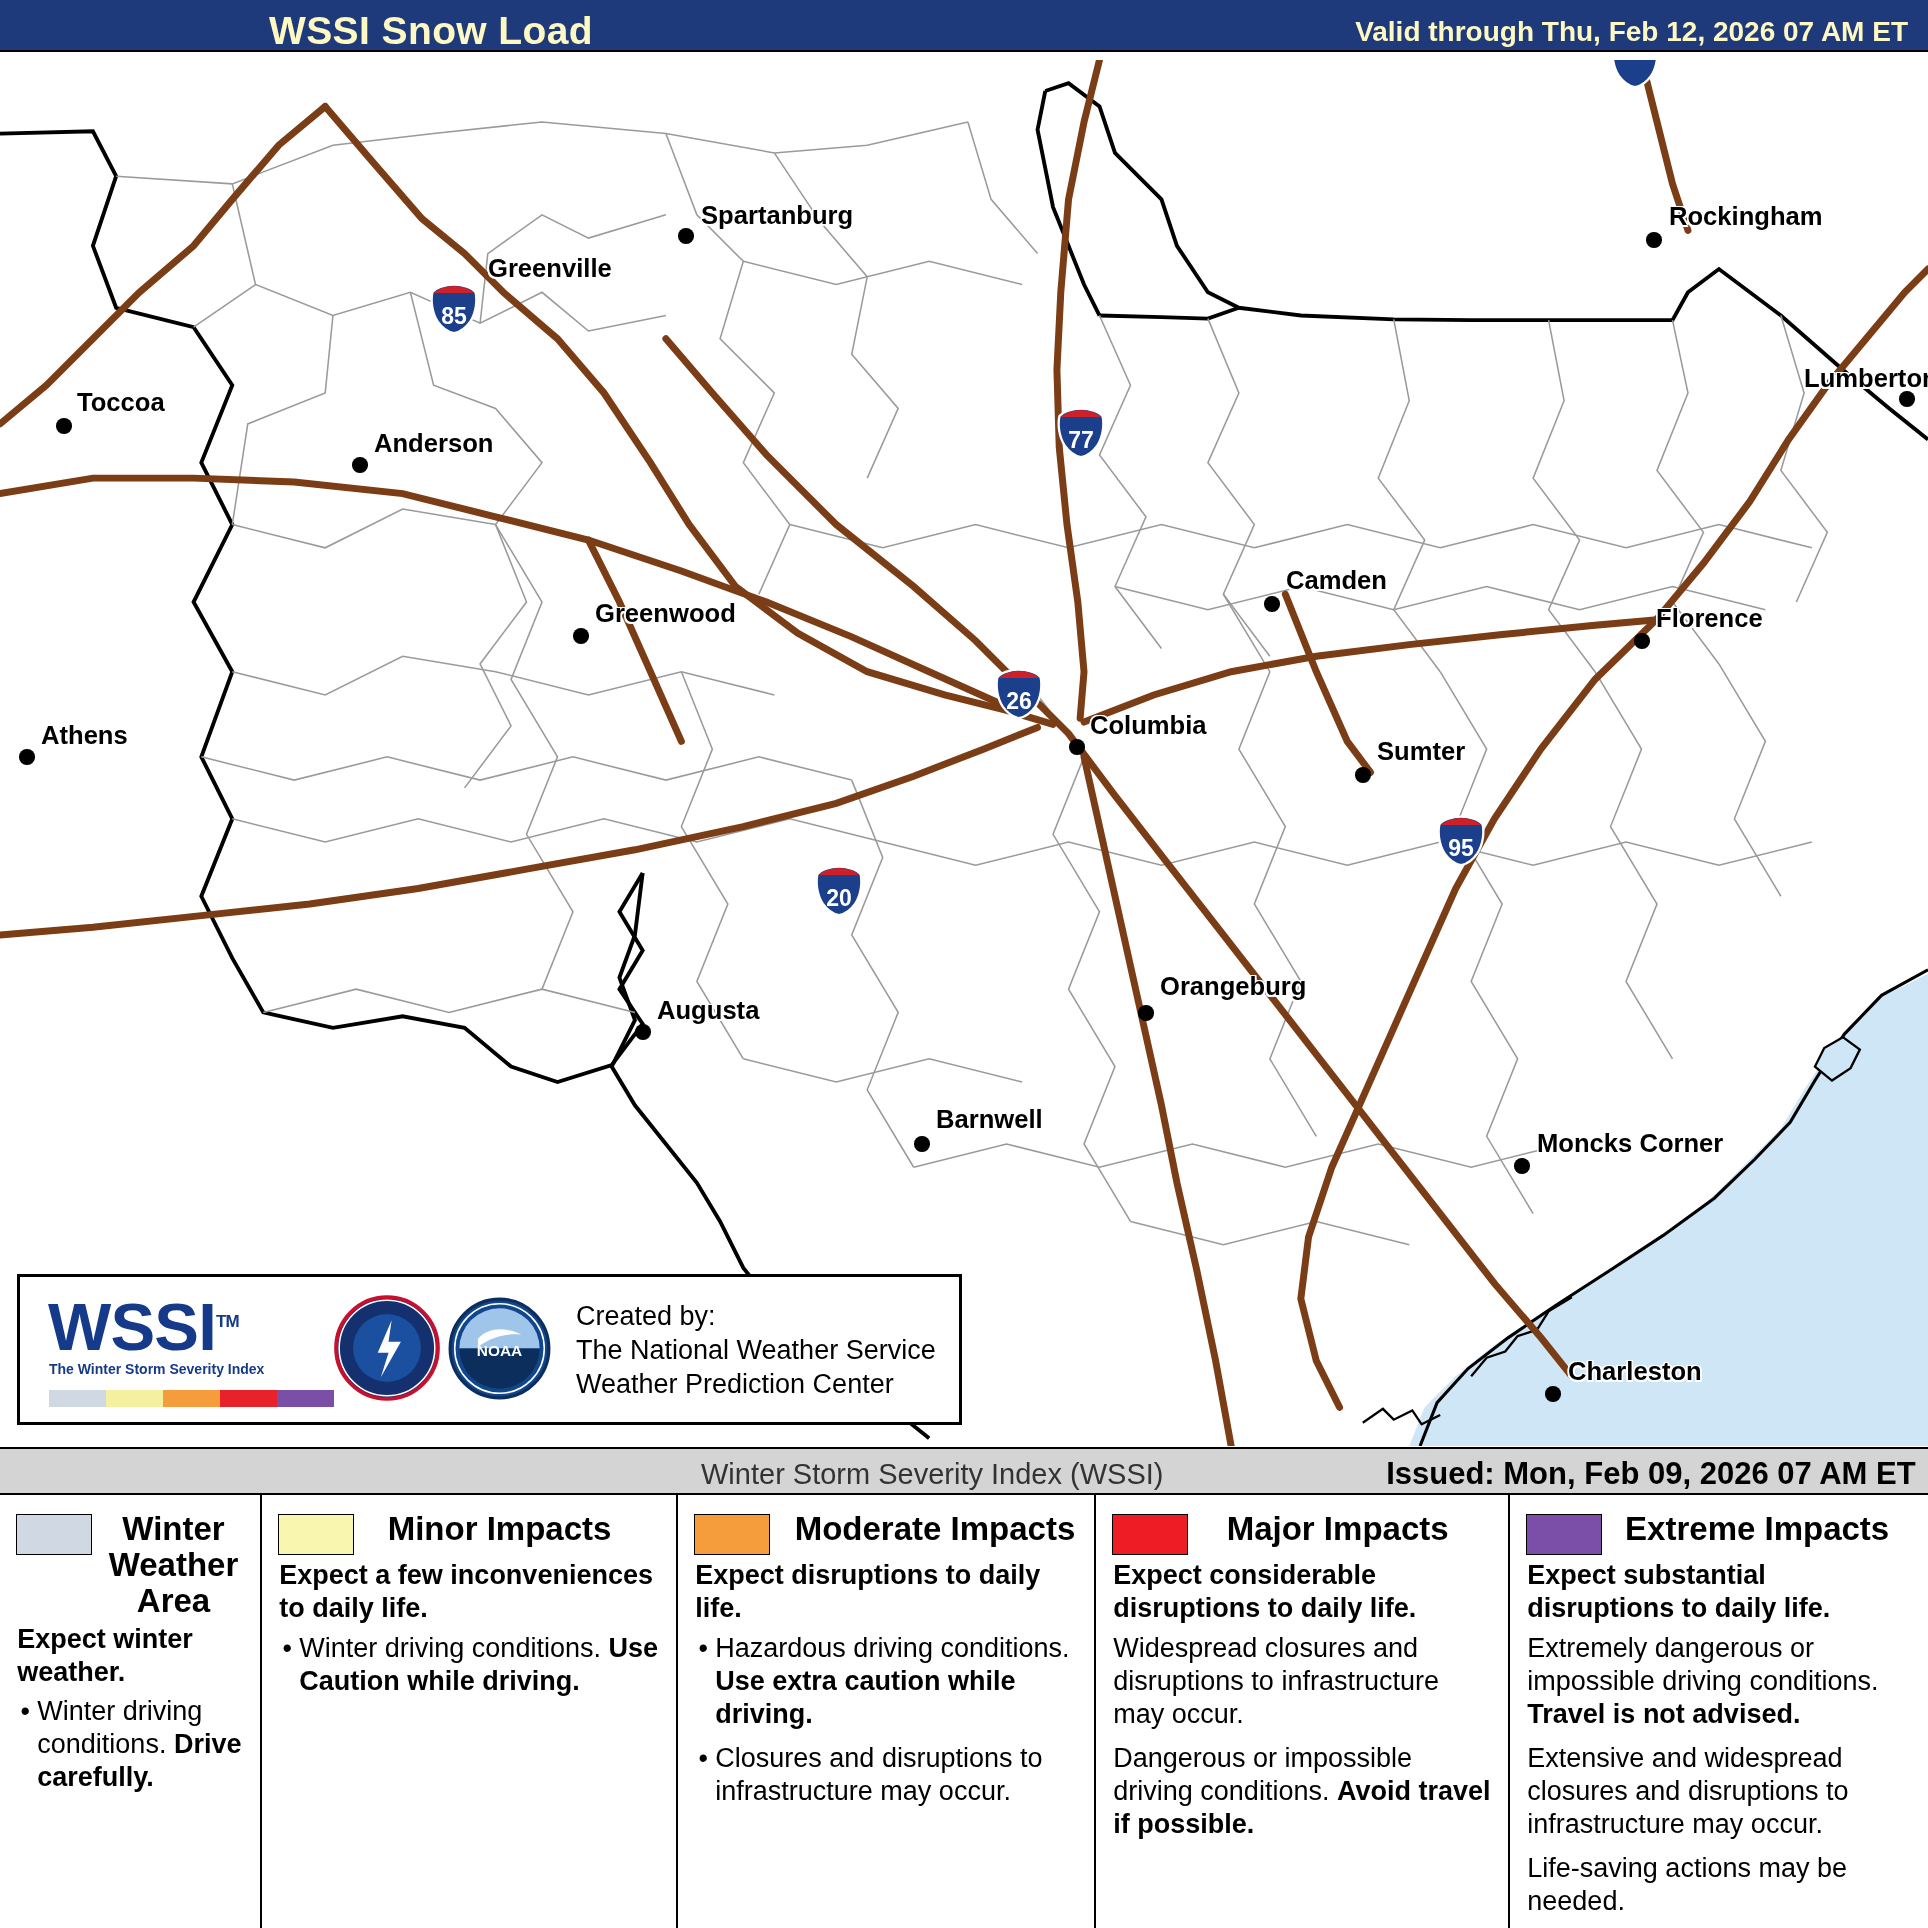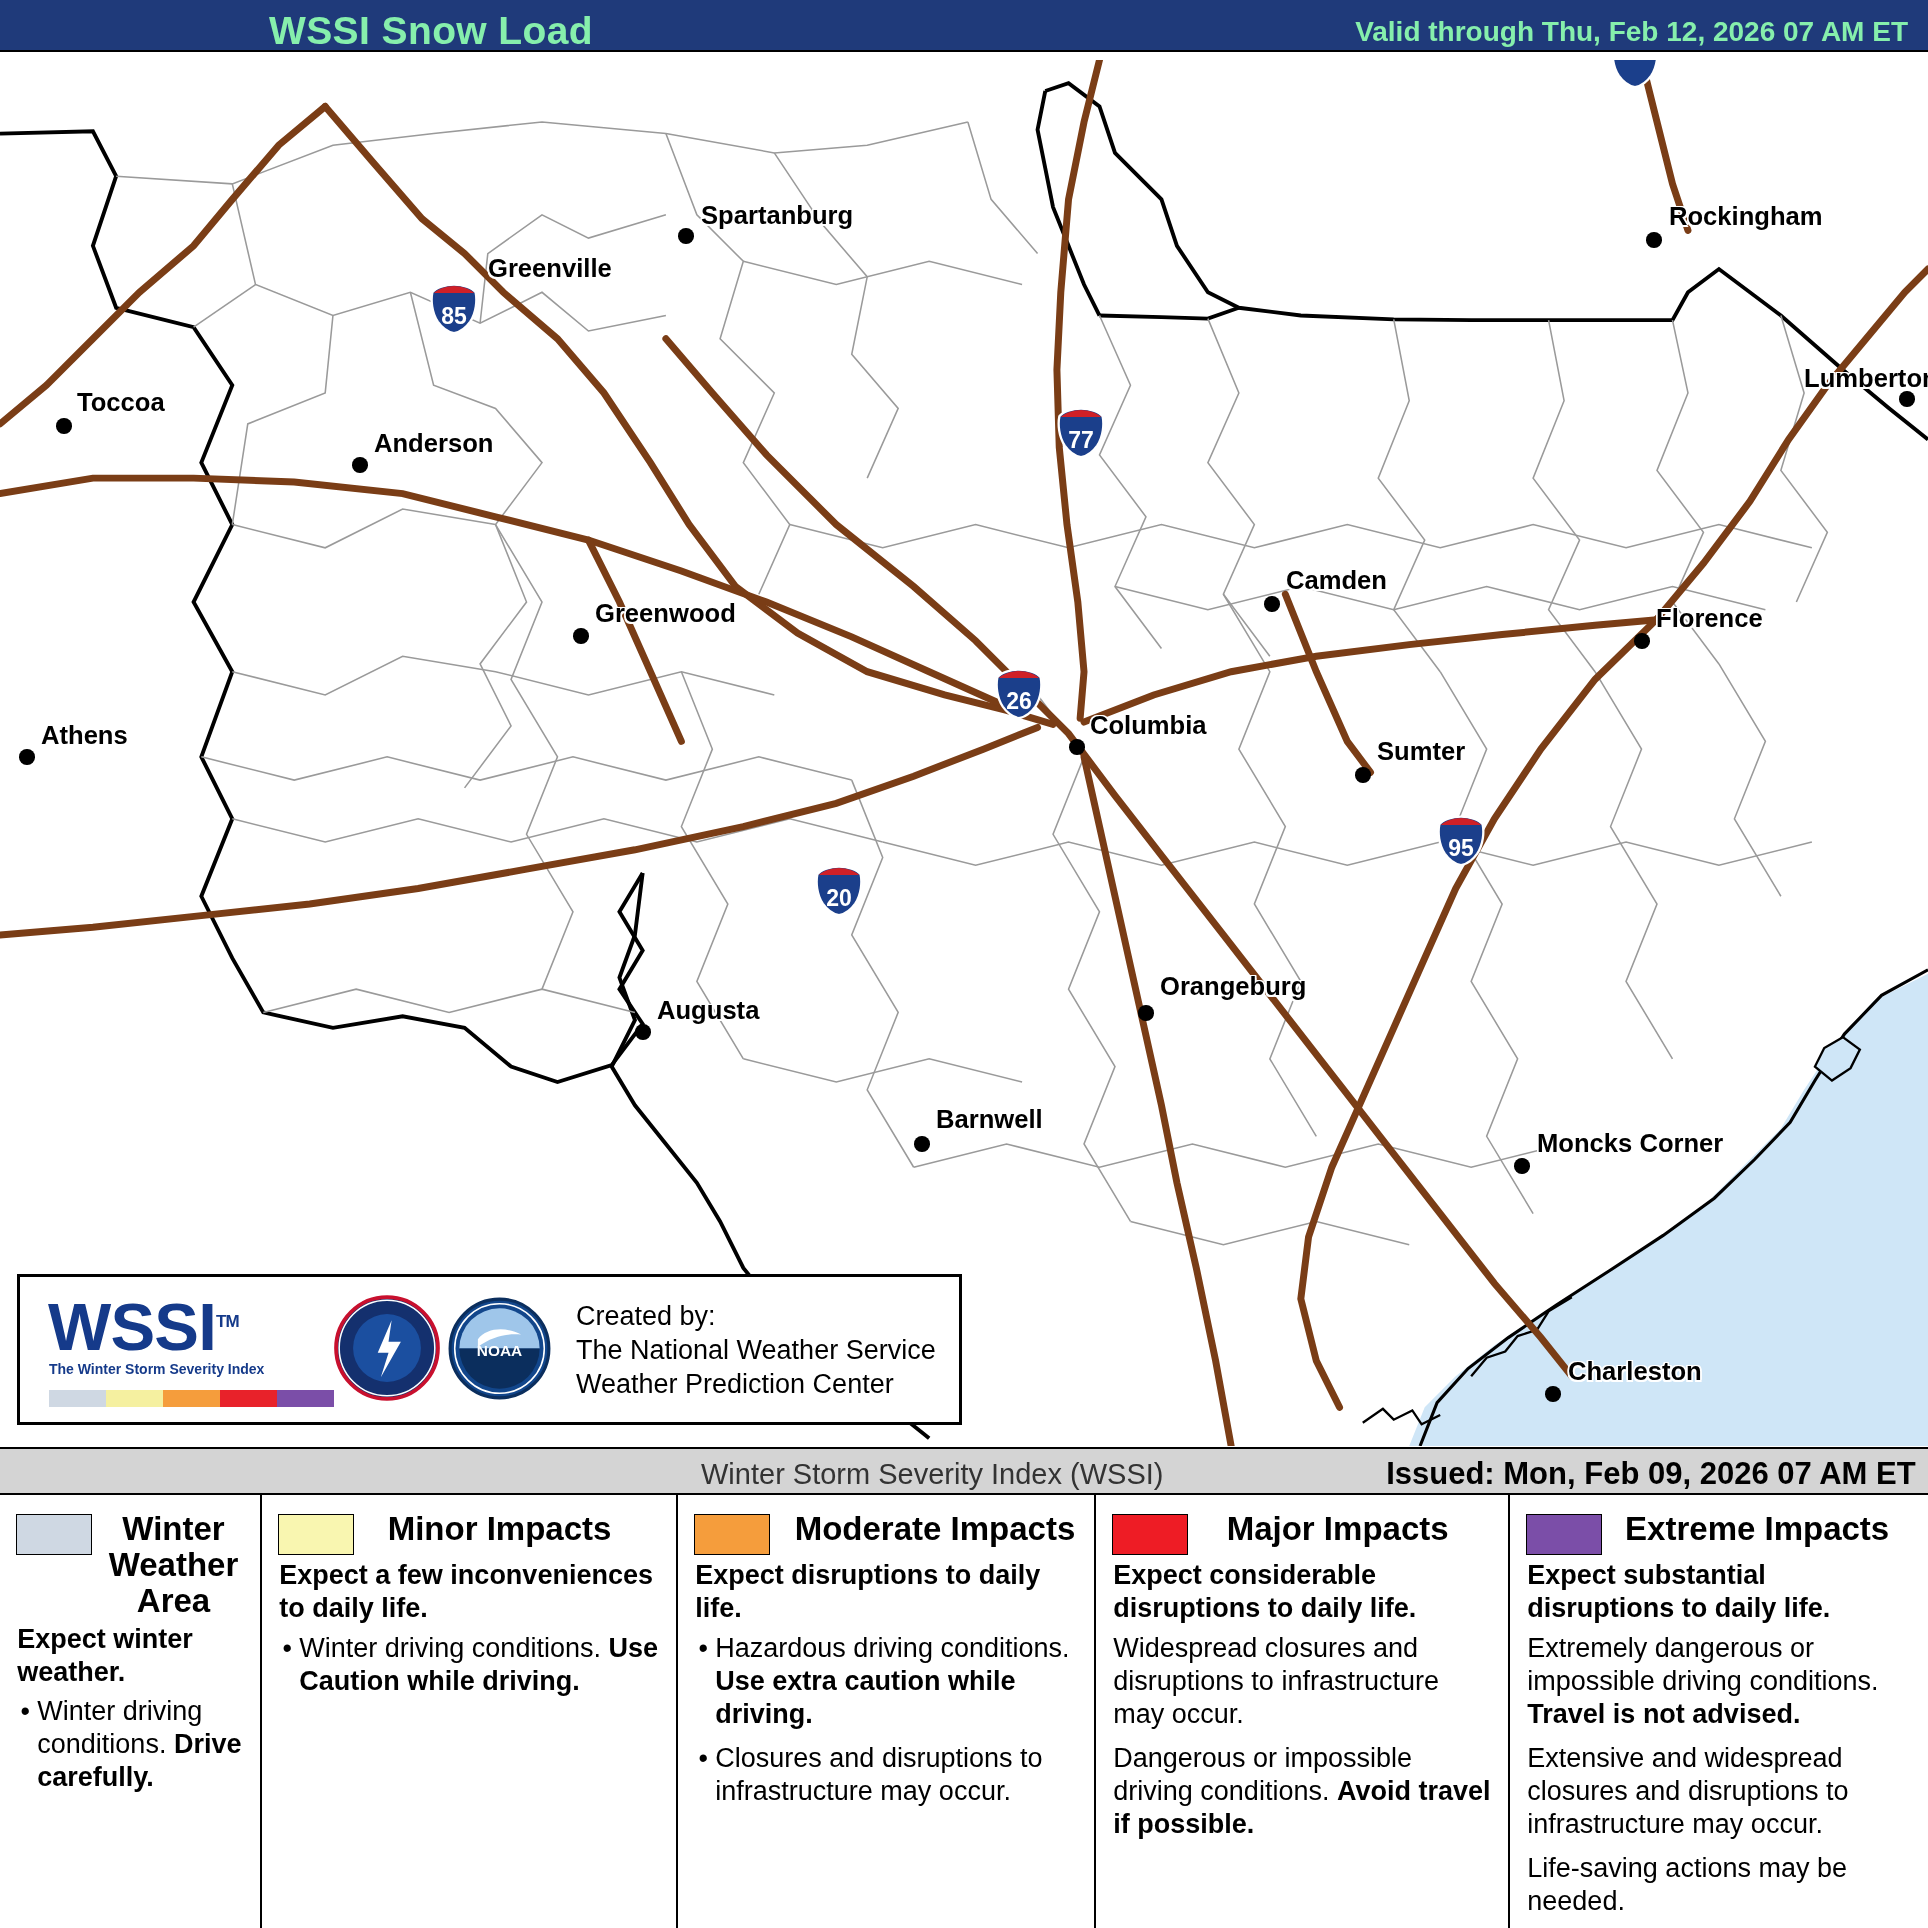--- a/index.html
+++ b/index.html
@@ -7,21 +7,21 @@
     width:1928px;height:1928px;
     background:#ffffff;
     font-family:"Liberation Sans", sans-serif;
     overflow:hidden;
   }
   .page{position:relative;width:1928px;height:1928px;}
 
   
   .header{
     position:absolute;left:0;top:0;width:1928px;height:52px;
-    background:#1f3a7a;color:#86efac;
+    background:#1f3a7a;color:#fef9c3;
     border-bottom:2.3px solid #000;
     box-sizing:border-box;
   }
   .header .title{
     position:absolute;left:269px;top:9.3px;
     font-size:39px;font-weight:bold;letter-spacing:0.4px;
   }
   .header .valid{
     position:absolute;right:20px;top:15.5px;
     font-size:28px;font-weight:bold;

